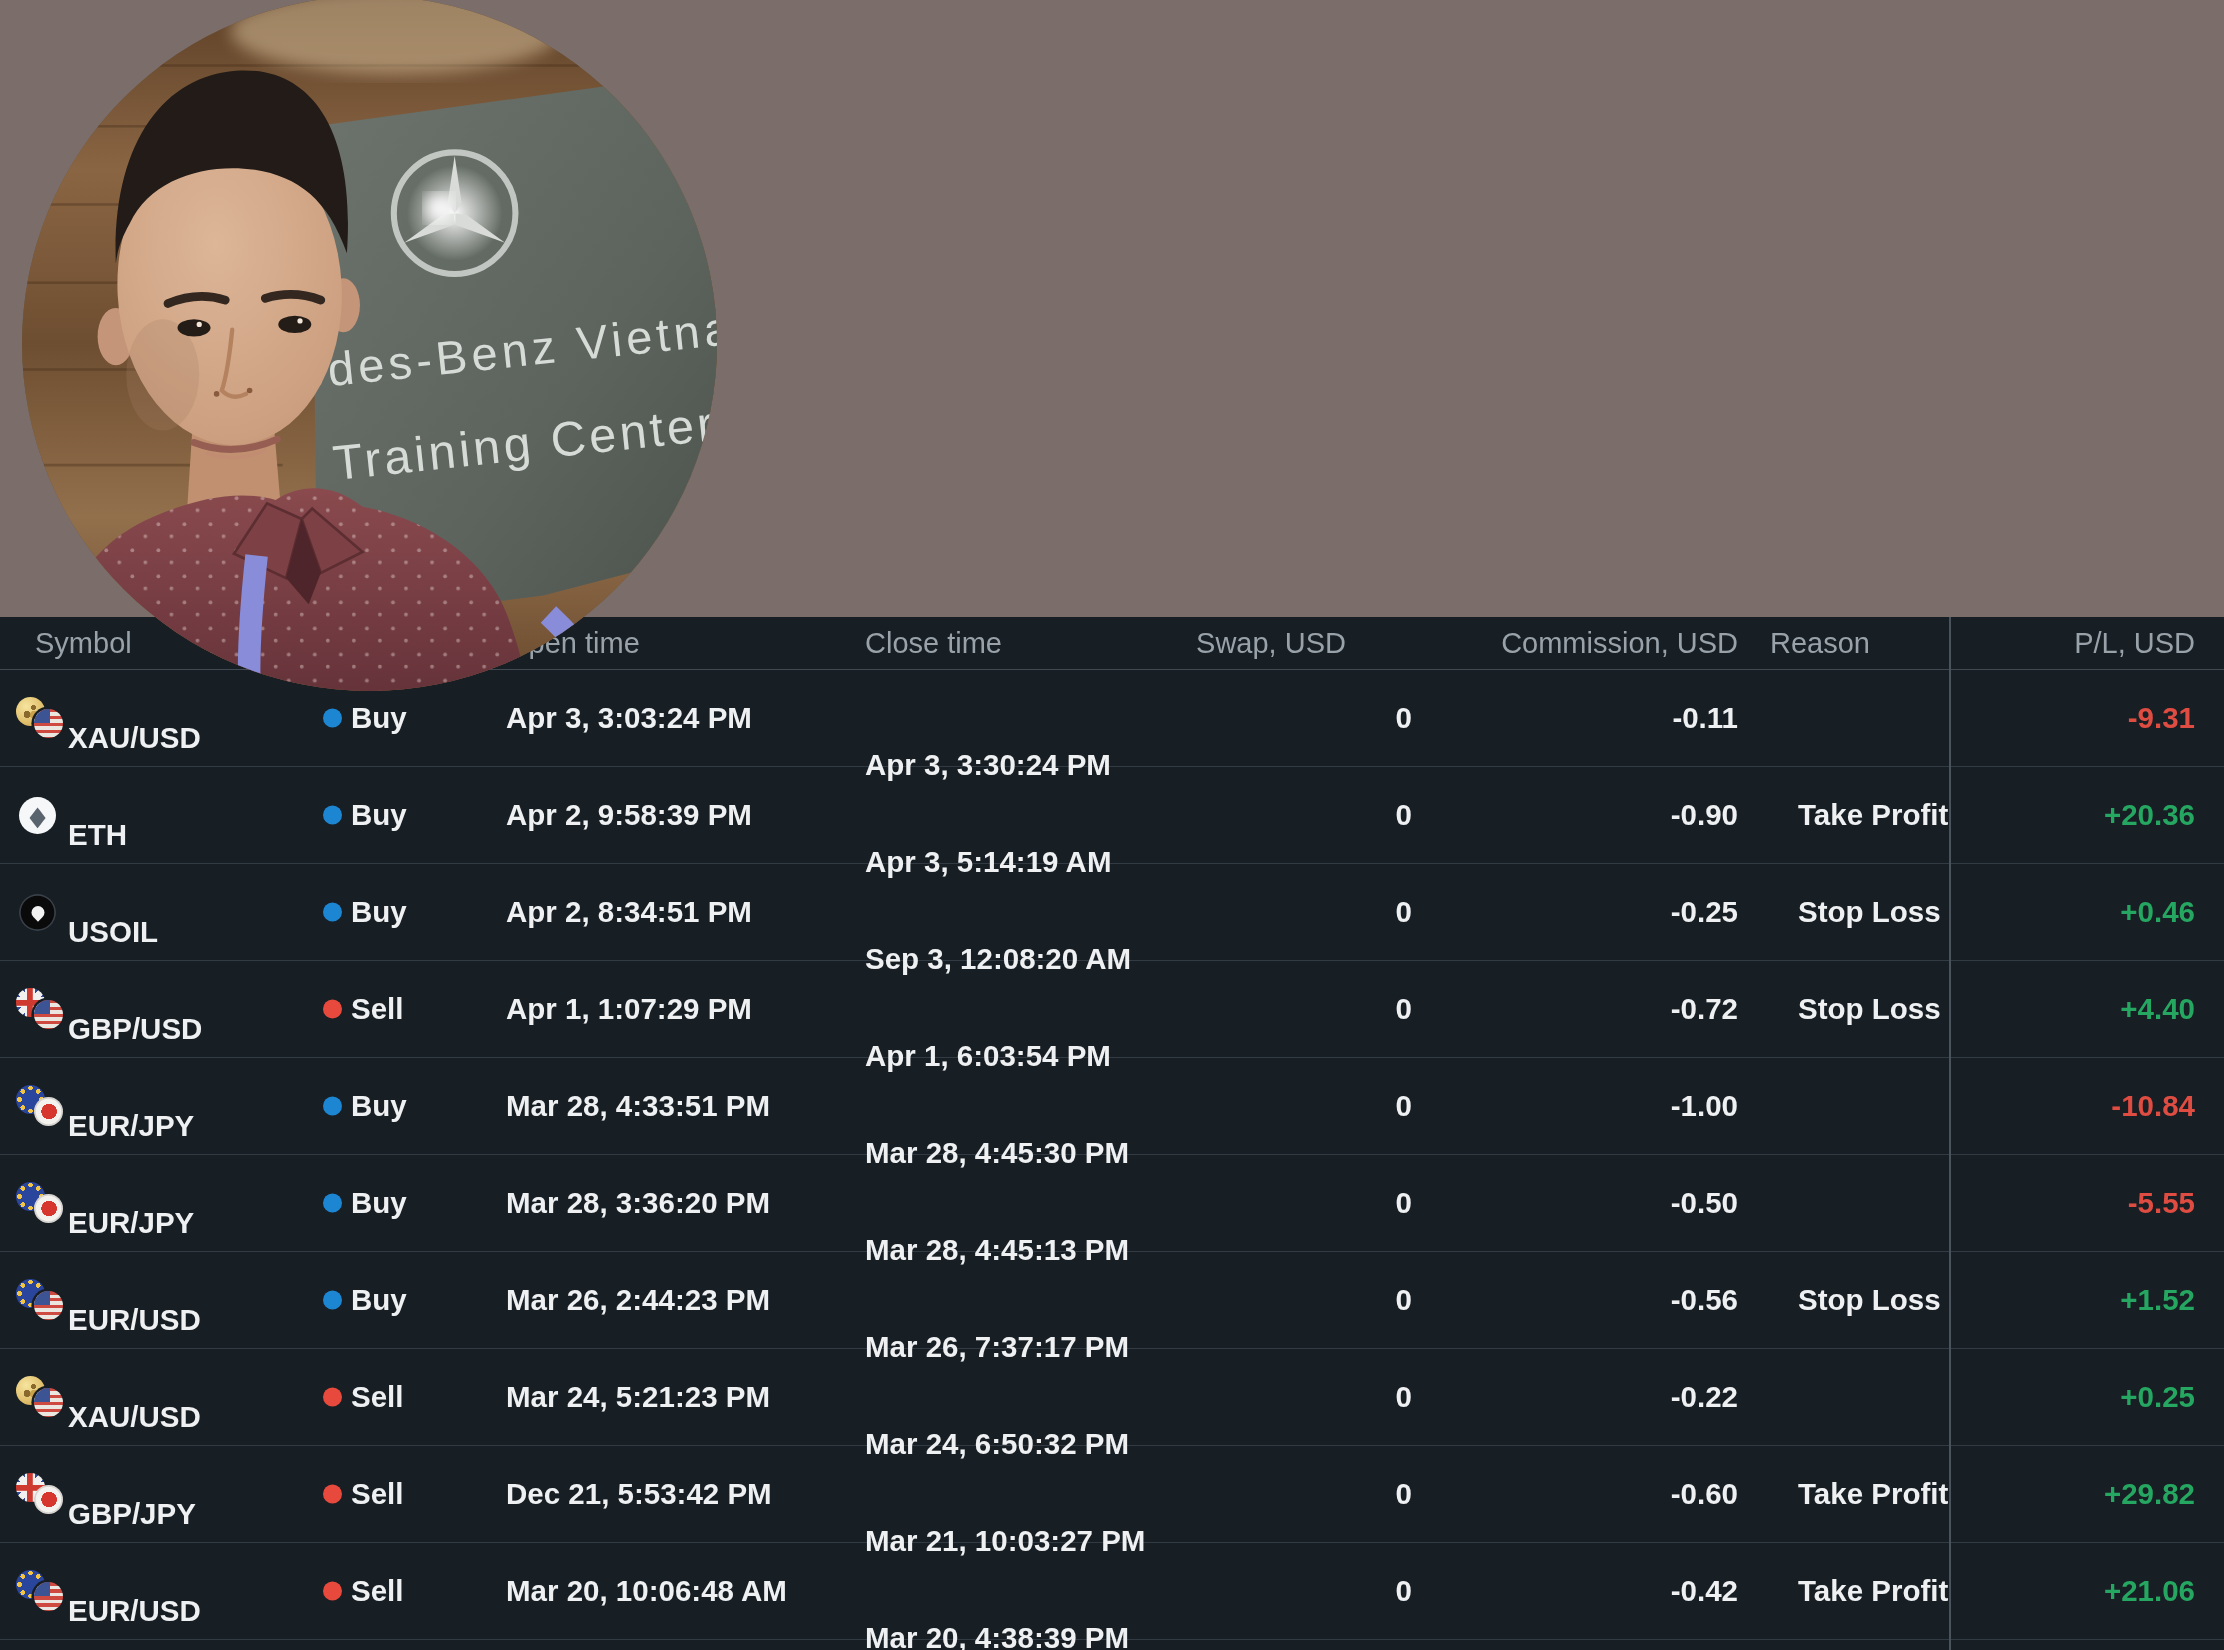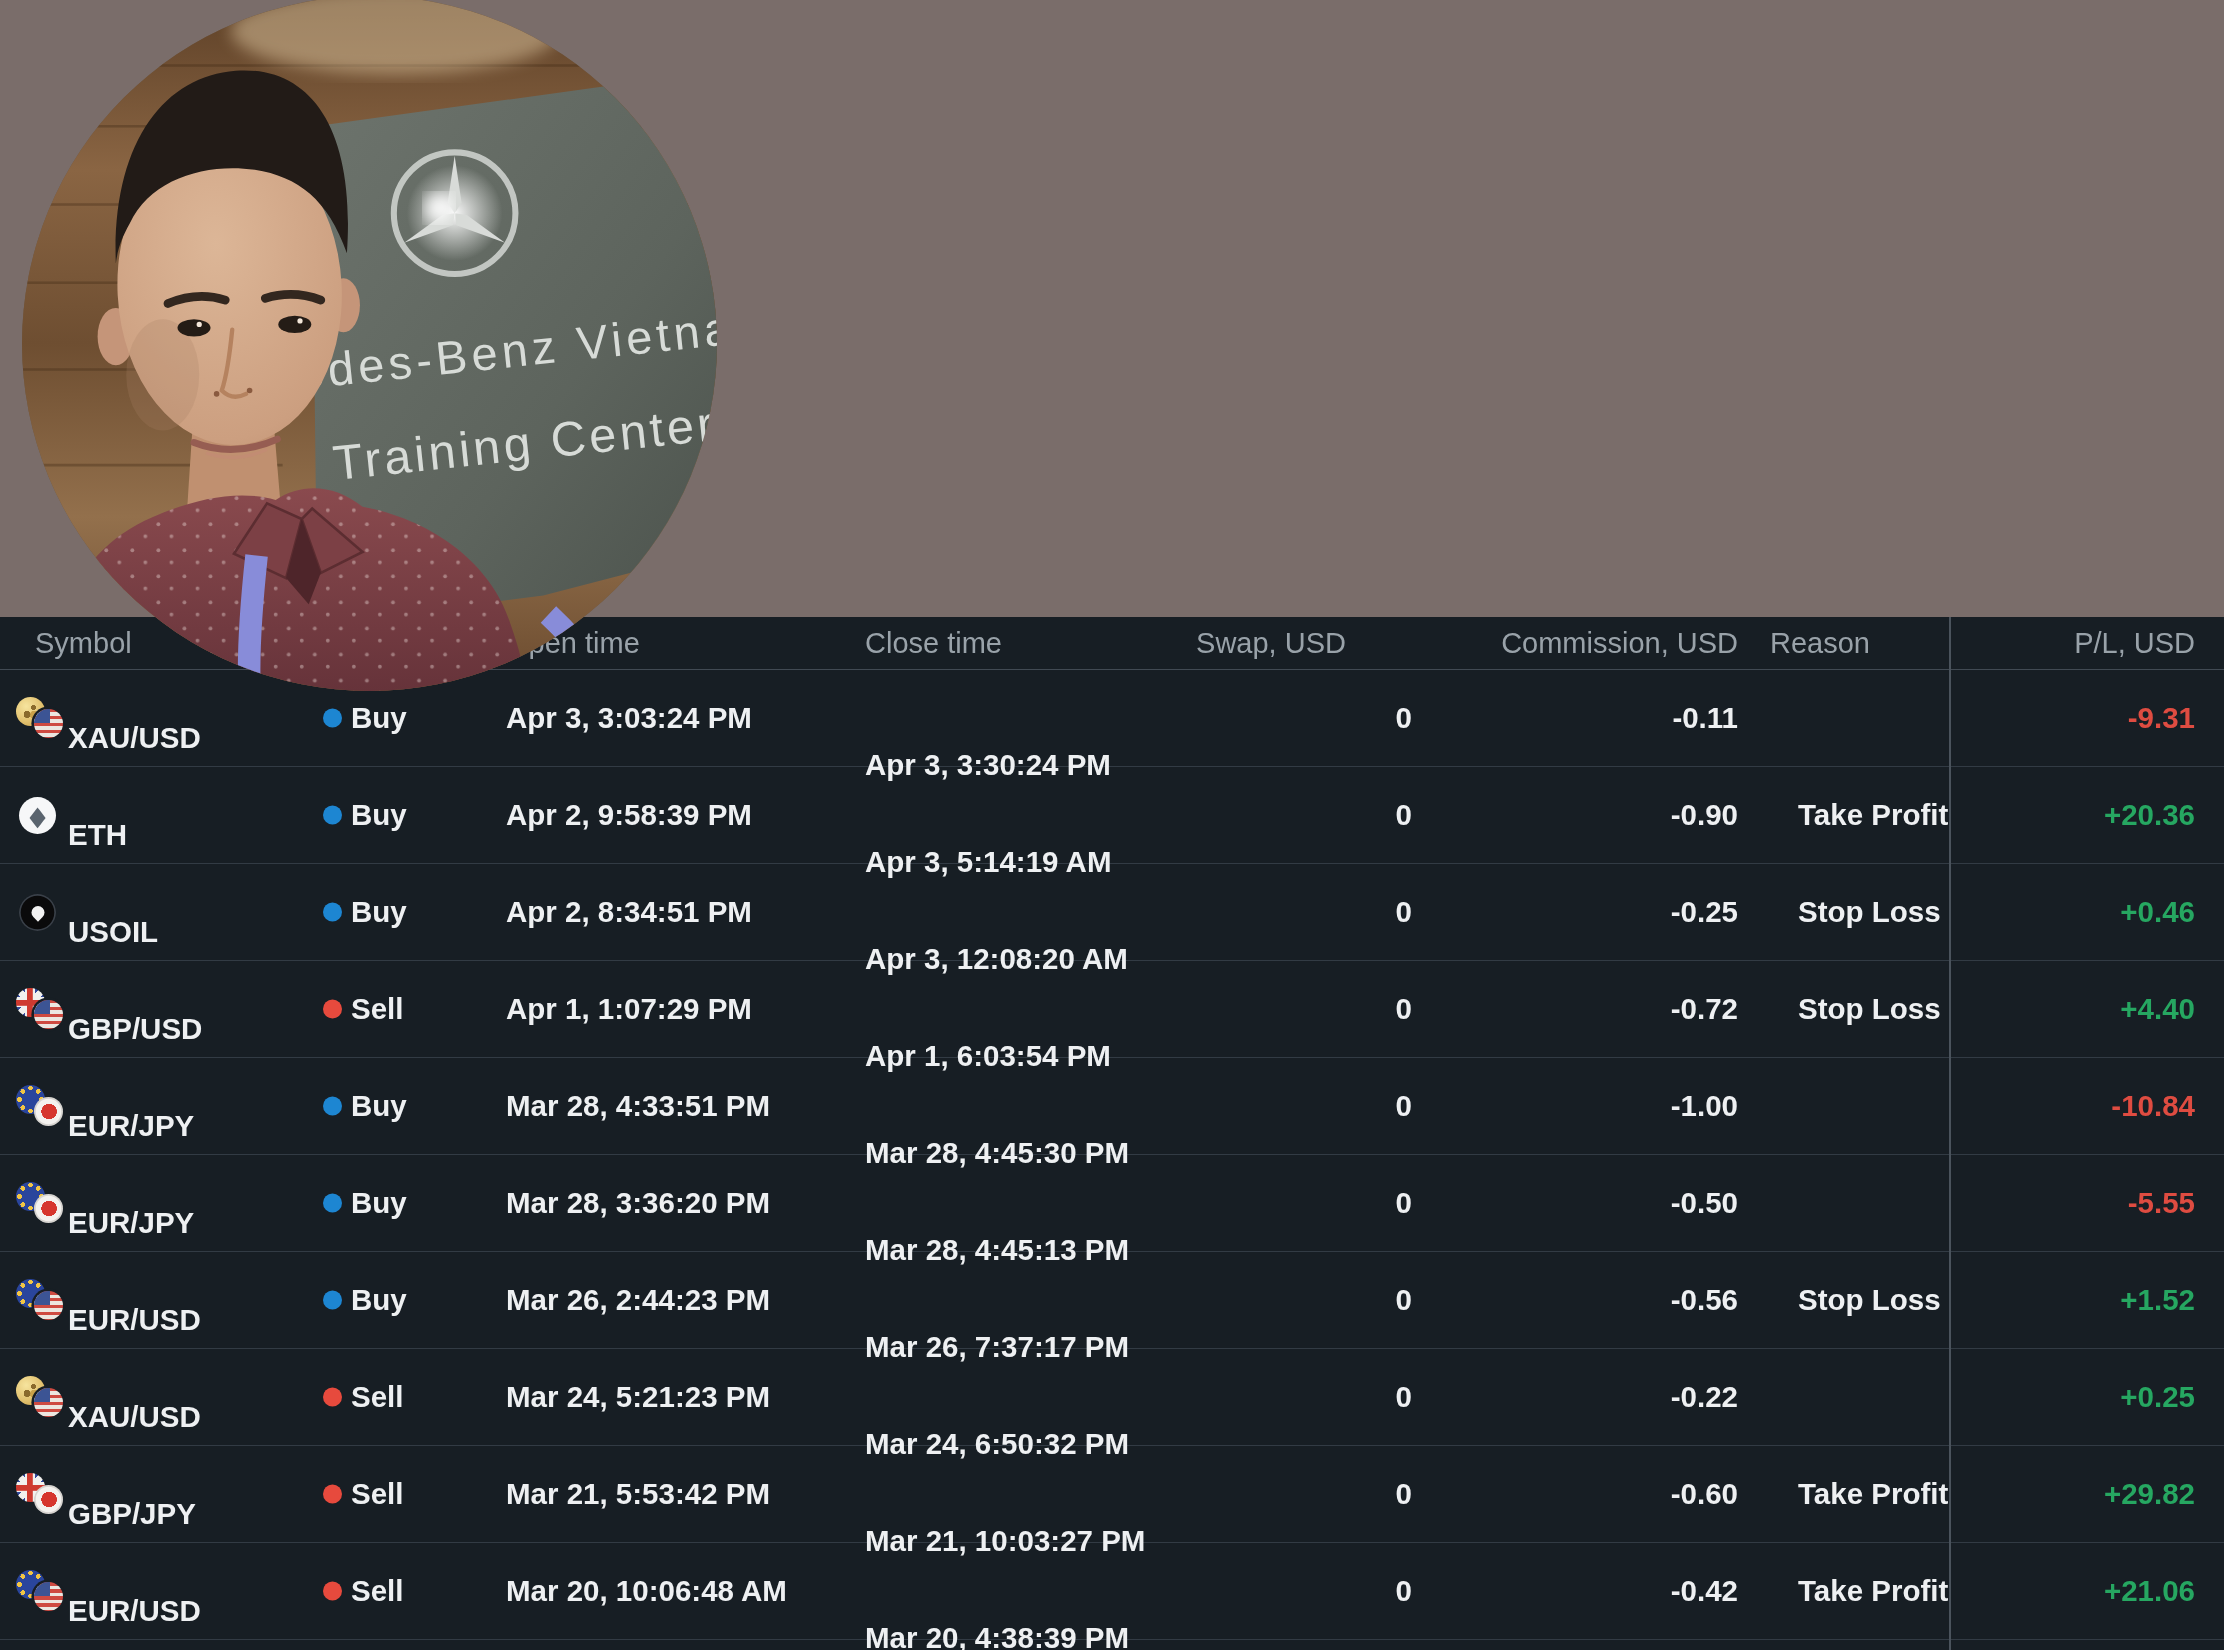--- a/index.html
+++ b/index.html
@@ -237,21 +237,21 @@
     <div class="cell c-pl pl-green">+20.36</div>
   </div>
         <div class="row">
     <div class="sym-ic">
             <div class="cir single f-oil"></div>
           </div>
     <div class="cell c-sym">USOIL</div>
     <div class="side-dot dot-buy"></div>
     <div class="cell c-side">Buy</div>
     <div class="cell c-open">Apr 2, 8:34:51 PM</div>
-    <div class="cell c-close">Apr 3, 12:08:20 AM</div>
+    <div class="cell c-close">Sep 3, 12:08:20 AM</div>
     <div class="cell c-swap">0</div>
     <div class="cell c-comm">-0.25</div>
     <div class="cell c-reason">Stop Loss</div>
     <div class="cell c-pl pl-green">+0.46</div>
   </div>
         <div class="row">
     <div class="sym-ic">
             <div class="cir back f-uk"></div>
             <div class="cir front f-us"></div>
           </div>
@@ -326,21 +326,21 @@
     <div class="cell c-pl pl-green">+0.25</div>
   </div>
         <div class="row">
     <div class="sym-ic">
             <div class="cir back f-uk"></div>
             <div class="cir front f-jp"></div>
           </div>
     <div class="cell c-sym">GBP/JPY</div>
     <div class="side-dot dot-sell"></div>
     <div class="cell c-side">Sell</div>
-    <div class="cell c-open">Mar 21, 5:53:42 PM</div>
+    <div class="cell c-open">Dec 21, 5:53:42 PM</div>
     <div class="cell c-close">Mar 21, 10:03:27 PM</div>
     <div class="cell c-swap">0</div>
     <div class="cell c-comm">-0.60</div>
     <div class="cell c-reason">Take Profit</div>
     <div class="cell c-pl pl-green">+29.82</div>
   </div>
         <div class="row">
     <div class="sym-ic">
             <div class="cir back f-eu"></div>
             <div class="cir front f-us"></div>

